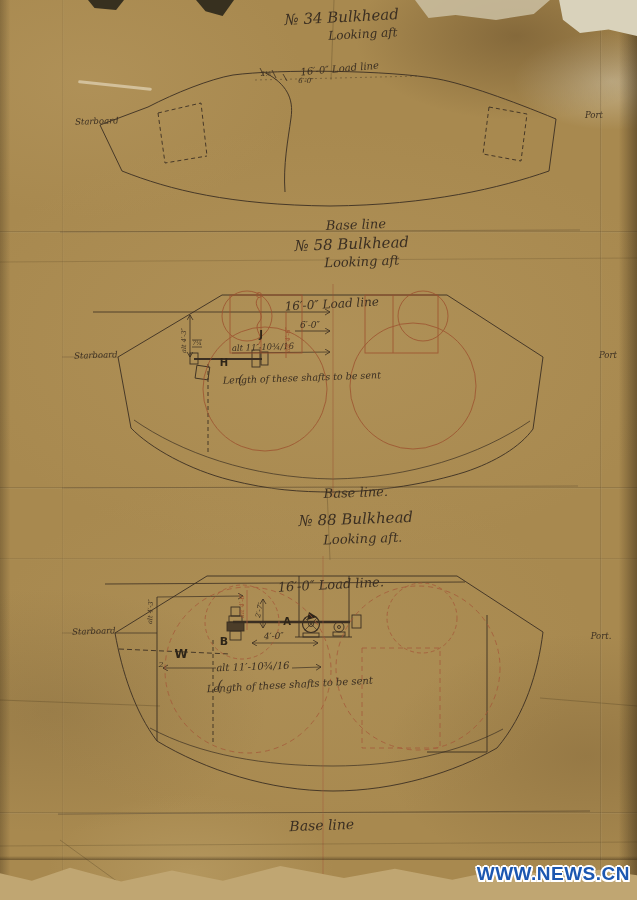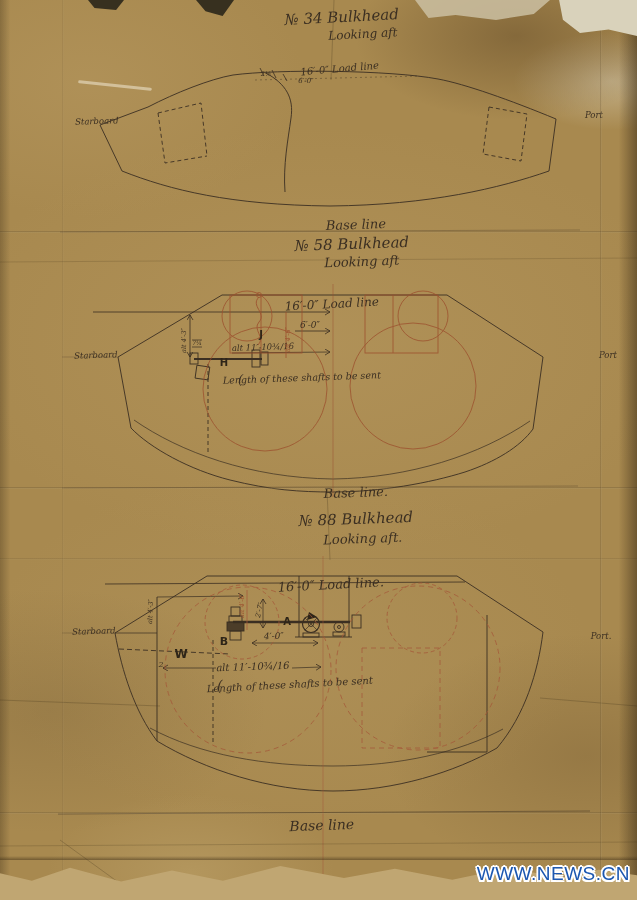--- a/index.html
+++ b/index.html
@@ -35,21 +35,21 @@
   .bottom-tear{position:absolute;left:0;bottom:0;width:100%;height:46px;background:#c0a672;
     clip-path:polygon(0 100%,0 42%,5% 58%,11% 30%,19% 60%,27% 36%,35% 58%,44% 26%,54% 52%,
     62% 32%,71% 56%,80% 30%,88% 52%,94% 34%,100% 46%,100% 100%);pointer-events:none;}
   .bottom-shadow{position:absolute;left:0;bottom:40px;width:100%;height:4px;
     background:linear-gradient(rgba(50,36,16,.0), rgba(50,36,16,.45));pointer-events:none;}
   svg.drawing{position:absolute;inset:0;}
   .hand{font-family:"DejaVu Serif", serif;font-style:italic;fill:#3b2f22;}
   .bold-label{font-family:"DejaVu Sans", sans-serif;font-weight:bold;font-style:normal;fill:#2e2518;}
   .redtext{fill:#9c4f2e;}
   .watermark{position:absolute;right:7px;bottom:15px;font-family:"Liberation Sans", sans-serif;
-    font-weight:normal;font-size:19px;letter-spacing:.5px;color:#1c57b0;
+    font-weight:bold;font-size:19px;letter-spacing:.5px;color:#1c57b0;
     text-shadow:-1.5px -1.5px 0 #fff,1.5px -1.5px 0 #fff,-1.5px 1.5px 0 #fff,1.5px 1.5px 0 #fff,
     0 -1.6px 0 #fff,0 1.6px 0 #fff,-1.6px 0 0 #fff,1.6px 0 0 #fff;}
 </style>
 </head>
 <body>
 
 <div class="photo">
   <div class="mottle"></div>
 
   <svg class="drawing" width="637" height="900" viewBox="0 0 637 900">

